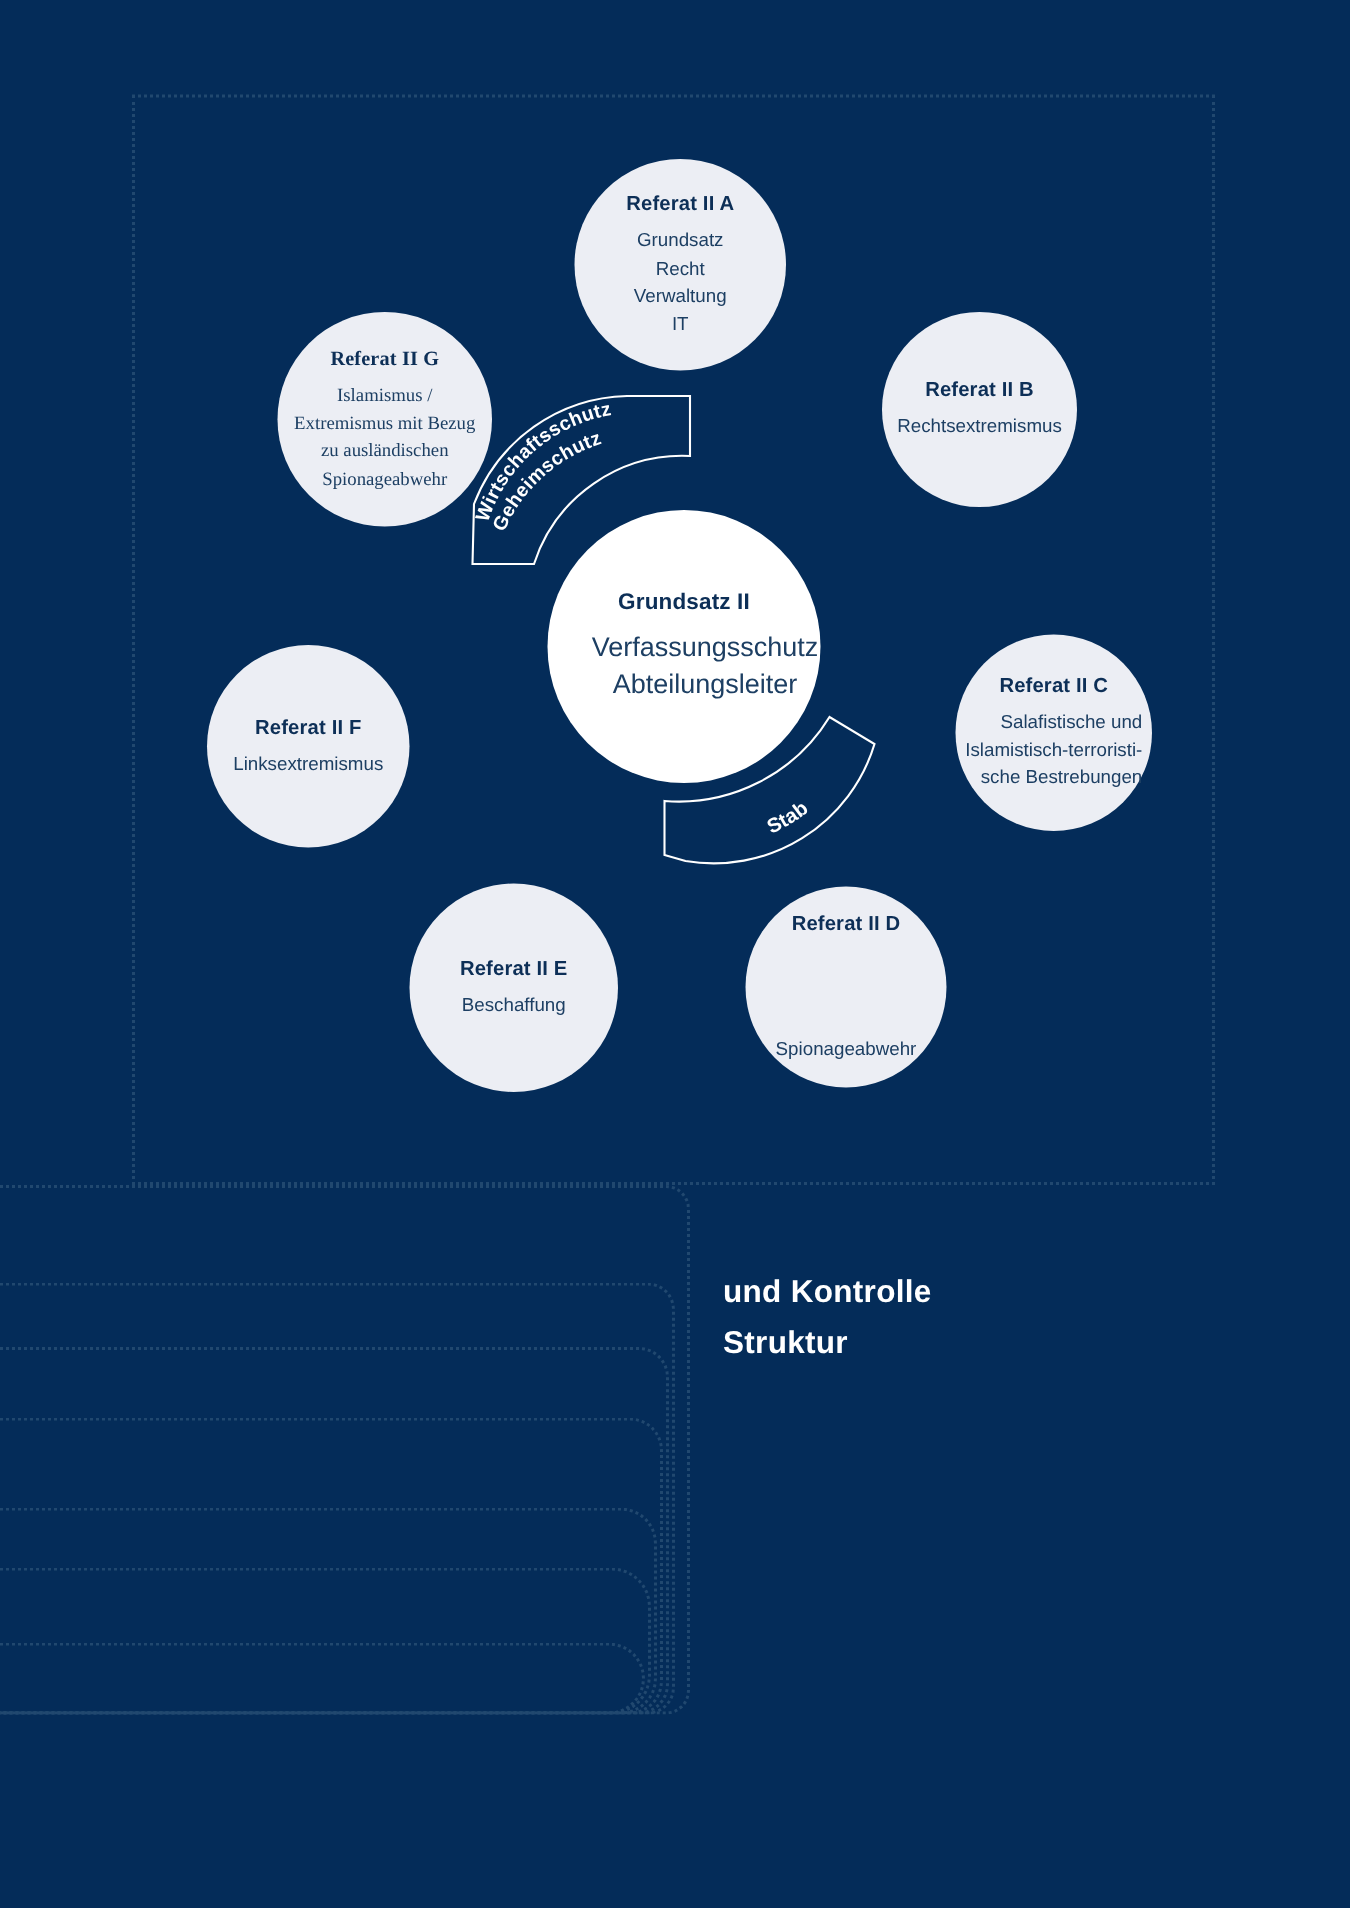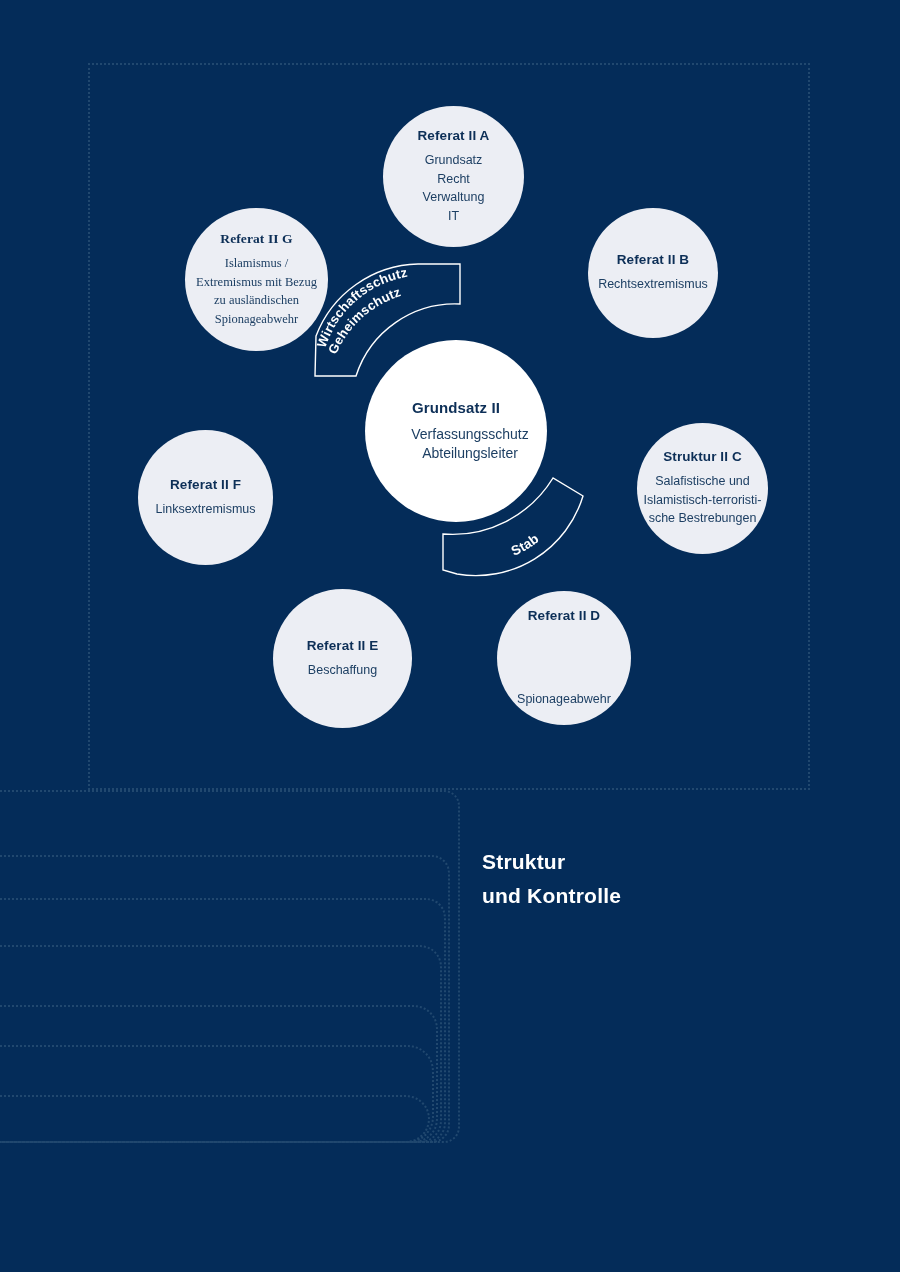--- a/index.html
+++ b/index.html
@@ -75,21 +75,21 @@
   }
 
   .node-center {
     background: #ffffff;
   }
   .node-center .node-title {
     font-size: 15px;
     margin-bottom: 8px;
   }
   .node-center .node-sub {
-    font-size: 14px;
+    font-size: 18px;
     line-height: 1.38;
     margin-left: 28px;
   }
 
   
   .ribbon {
     position: absolute;
     pointer-events: none;
   }
   .ribbon svg { display: block; overflow: visible; }
@@ -190,22 +190,22 @@
 </div>
 
 <div class="node" style="left:588px; top:208px; width:130px; height:130px;">
   <div class="node-title">Referat II B</div>
   <div class="node-sub" style="padding:0 4px;">
     <div>Rechtsextremismus</div>
   </div>
 </div>
 
 <div class="node" style="left:637px; top:423px; width:131px; height:131px;">
-  <div class="node-title">Struktur II C</div>
-  <div class="node-sub" style="padding:0 3px;">
+  <div class="node-title">Referat II C</div>
+  <div class="node-sub" style="padding:0 3px;text-align:right;">
     <div>Salafistische und</div>
     <div>Islamistisch-terroristi-</div>
     <div>sche Bestrebungen</div>
   </div>
 </div>
 
 <div class="node" style="left:138px; top:430px; width:135px; height:135px;text-align:right;">
   <div class="node-title">Referat II F</div>
   <div class="node-sub" style="padding:0 4px;">
     <div>Linksextremismus</div>
@@ -220,15 +220,15 @@
 </div>
 
 <div class="node" style="left:497px; top:591px; width:134px; height:134px;gap:35px;">
   <div class="node-title">Referat II D</div>
   <div class="node-sub" style="padding:0 2px;margin-top:24px;">
     <div>Spionageabwehr</div>
   </div>
 </div>
 
 <div class="heading">
+  <div>und Kontrolle</div>
   <div>Struktur</div>
-  <div>und Kontrolle</div>
 </div>
 
 </body></html>

